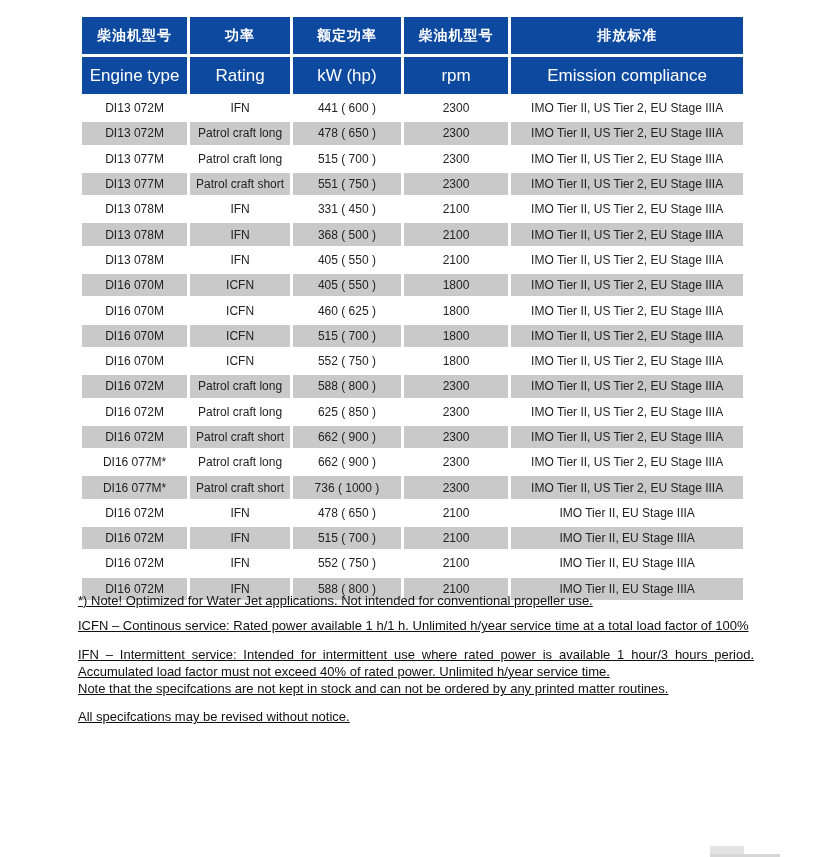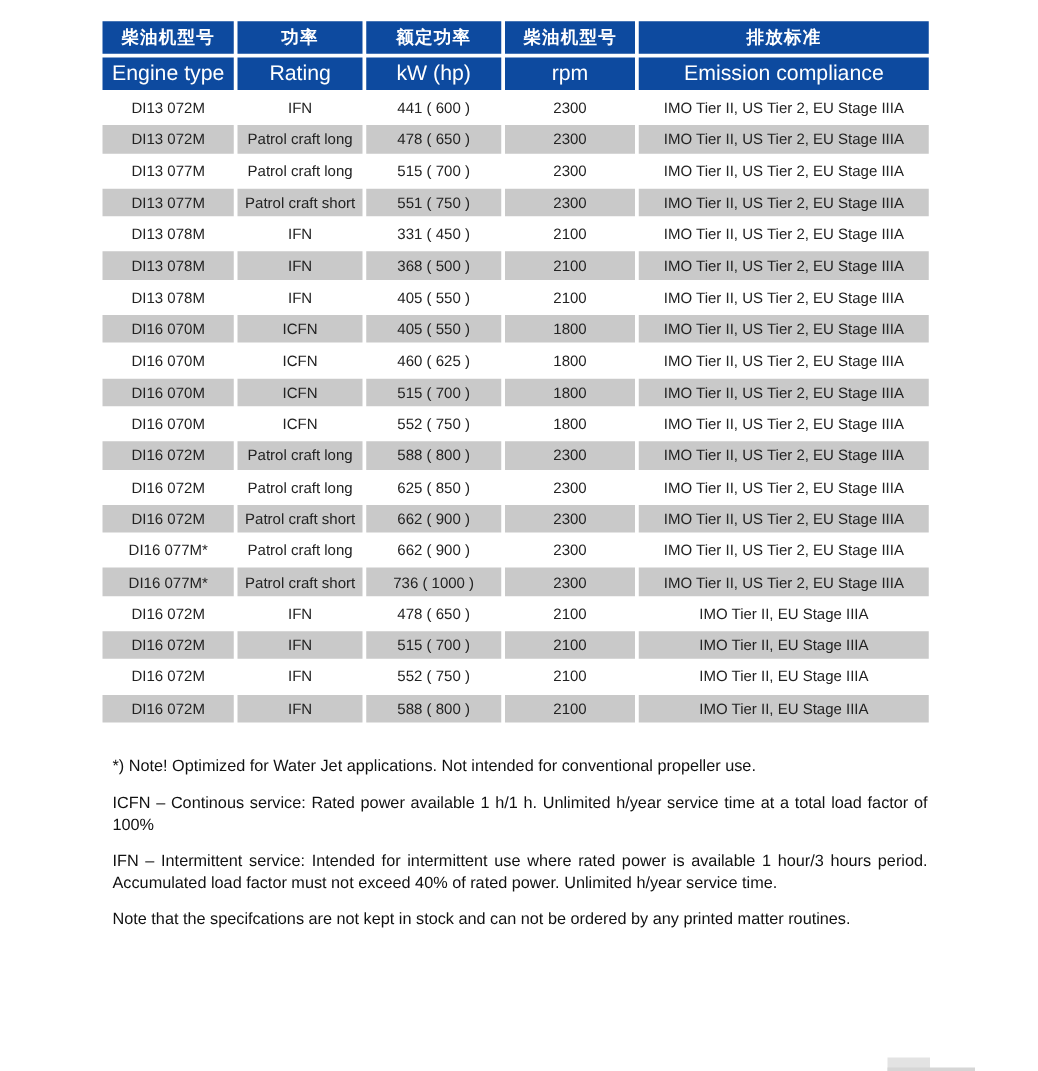--- a/index.html
+++ b/index.html
@@ -34,21 +34,21 @@
   col.c3 { width: 16.6%; }
   col.c4 { width: 16.1%; }
   col.c5 { width: 35.7%; }
 
   th {
     background: #0d4a9f;
     color: #ffffff;
     font-weight: bold;
     text-align: center;
     vertical-align: middle;
-    height: 26px;
+    height: 37px;
     padding: 0 2px;
   }
   tr.hdr-cn th { font-size: 14px; letter-spacing: 1px; }
   tr.hdr-en th { font-size: 17px; font-weight: normal; text-align: center; }
 
   td {
     text-align: center;
     vertical-align: middle;
     height: 22.3px;
     font-size: 12px;
@@ -62,21 +62,21 @@
   
   .notes {
     position: absolute;
     left: 78px;
     top: 592px;
     width: 676px;
     color: #111111;
     font-size: 13px;
     line-height: 17.3px;
   }
-  .notes p { margin: 12px; }
+  .notes p { margin: 0; text-decoration: underline; }
   .notes p.gap-sm { margin-bottom: 8px; }
   .notes p.gap-md { margin-bottom: 11px; }
   .notes p.just { text-align: justify; }
 
   
   .corner-frag {
     position: absolute;
     left: 710px;
     top: 846px;
     width: 34px;
@@ -265,18 +265,19 @@
           </tr>
         </tbody>
     </table>
   </div>
 
   <div class="notes">
     <p class="gap-sm">*) Note! Optimized for Water Jet applications. Not intended for conventional propeller use.</p>
     <p class="gap-md just">ICFN – Continous service: Rated power available 1 h/1 h. Unlimited h/year service time at a total load factor of 100%</p>
     <p class="just">IFN – Intermittent service: Intended for intermittent use where rated power is available 1 hour/3 hours period. Accumulated load factor must not exceed 40% of rated power. Unlimited h/year service time.</p>
     <p class="gap-md">Note that the specifcations are not kept in stock and can not be ordered by any printed matter routines.</p>
+    <p>All specifcations may be revised without notice.</p>
   </div>
 
   <div class="corner-frag"></div>
   <div class="corner-frag-bar"></div>
 
 </div>
 
 </body></html>

